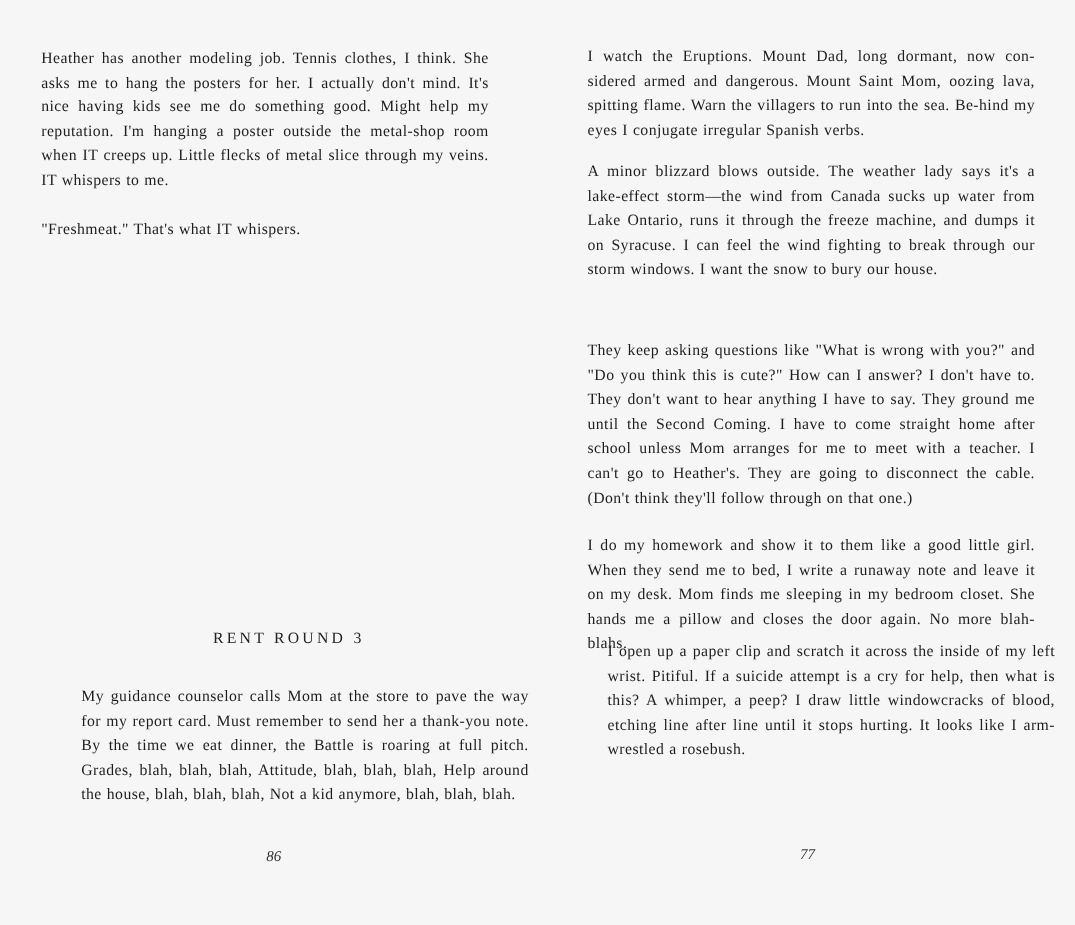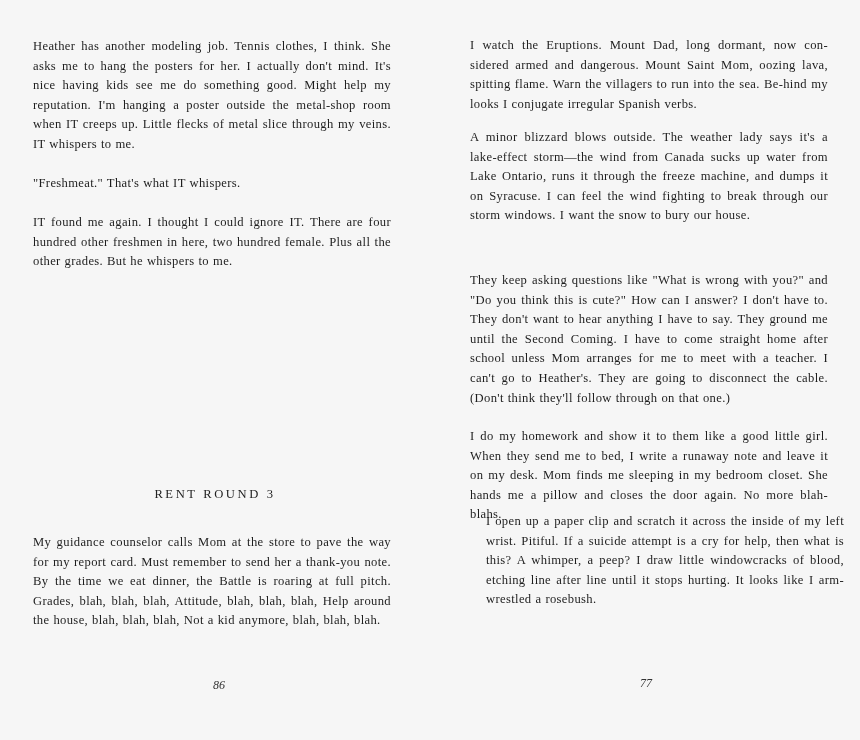--- a/index.html
+++ b/index.html
@@ -40,47 +40,46 @@
     .para::after {
       content: "";
     }
     .left-col { left: 33px; width: 358px; }
     .right-col { left: 40px; width: 358px; }
     .section-title {
       position: absolute;
       left: 0;
       width: 430px;
       top: 487px;
-      margin: 0;
+      margin: 16px;
       font-size: 12.6px;
       letter-spacing: 2.6px;
       text-align: center;
       font-weight: normal;
       color: #222;
     }
     .page-number {
       position: absolute;
       font-style: italic;
       font-size: 12px;
       color: #333;
       margin: 0;
     }
   </style>
 </head>
 <body>
 
 <div class="page page-left">
   <p class="para left-col" style="top:37px;">Heather has another modeling job. Tennis clothes, I think. She asks me to hang the posters for her. I actually don't mind. It's nice having kids see me do something good. Might help my reputation. I'm hanging a poster outside the metal-shop room when IT creeps up. Little flecks of metal slice through my veins. IT whispers to me.</p>
   <p class="para left-col" style="top:174px;">"Freshmeat." That's what IT whispers.</p>
-  <p class="para left-col" style="top:213px;">IT found me again. I thought I could ignore IT. There are four hundred other freshmen in here, two hundred female. Plus all the other grades. But he whispers to me.</p>
   <h2 class="section-title">RENT ROUND 3</h2>
-  <p class="para left-col" style="top:533px;">My guidance counselor calls Mom at the store to pave the way for my report card. Must remember to send her a thank-you note. By the time we eat dinner, the Battle is roaring at full pitch. Grades, blah, blah, blah, Attitude, blah, blah, blah, Help around the house, blah, blah, blah, Not a kid anymore, blah, blah, blah.</p>
+  <p class="para left-col" style="top:548px;margin-left:32px;">My guidance counselor calls Mom at the store to pave the way for my report card. Must remember to send her a thank-you note. By the time we eat dinner, the Battle is roaring at full pitch. Grades, blah, blah, blah, Attitude, blah, blah, blah, Help around the house, blah, blah, blah, Not a kid anymore, blah, blah, blah.</p>
   <p class="page-number" style="left:213px; top:678px;">86</p>
 </div>
 
 <div class="page page-right">
-  <p class="para right-col" style="top:36px;">I watch the Eruptions. Mount Dad, long dormant, now con-sidered armed and dangerous. Mount Saint Mom, oozing lava, spitting flame. Warn the villagers to run into the sea. Be-hind my looks I conjugate irregular Spanish verbs.</p>
+  <p class="para right-col" style="top:36px;">I watch the Eruptions. Mount Dad, long dormant, now con-sidered armed and dangerous. Mount Saint Mom, oozing lava, spitting flame. Warn the villagers to run into the sea. Be-hind my eyes I conjugate irregular Spanish verbs.</p>
   <p class="para right-col" style="top:128px;">A minor blizzard blows outside. The weather lady says it's a lake-effect storm—the wind from Canada sucks up water from Lake Ontario, runs it through the freeze machine, and dumps it on Syracuse. I can feel the wind fighting to break through our storm windows. I want the snow to bury our house.</p>
   <p class="para right-col" style="top:271px;">They keep asking questions like "What is wrong with you?" and "Do you think this is cute?" How can I answer? I don't have to. They don't want to hear anything I have to say. They ground me until the Second Coming. I have to come straight home after school unless Mom arranges for me to meet with a teacher. I can't go to Heather's. They are going to disconnect the cable. (Don't think they'll follow through on that one.)</p>
   <p class="para right-col" style="top:427px;">I do my homework and show it to them like a good little girl. When they send me to bed, I write a runaway note and leave it on my desk. Mom finds me sleeping in my bedroom closet. She hands me a pillow and closes the door again. No more blah-blahs.</p>
   <p class="para right-col" style="top:512px;margin-left:16px;">I open up a paper clip and scratch it across the inside of my left wrist. Pitiful. If a suicide attempt is a cry for help, then what is this? A whimper, a peep? I draw little windowcracks of blood, etching line after line until it stops hurting. It looks like I arm-wrestled a rosebush.</p>
   <p class="page-number" style="left:210px; top:676px;">77</p>
 </div>
 
 </body></html>

